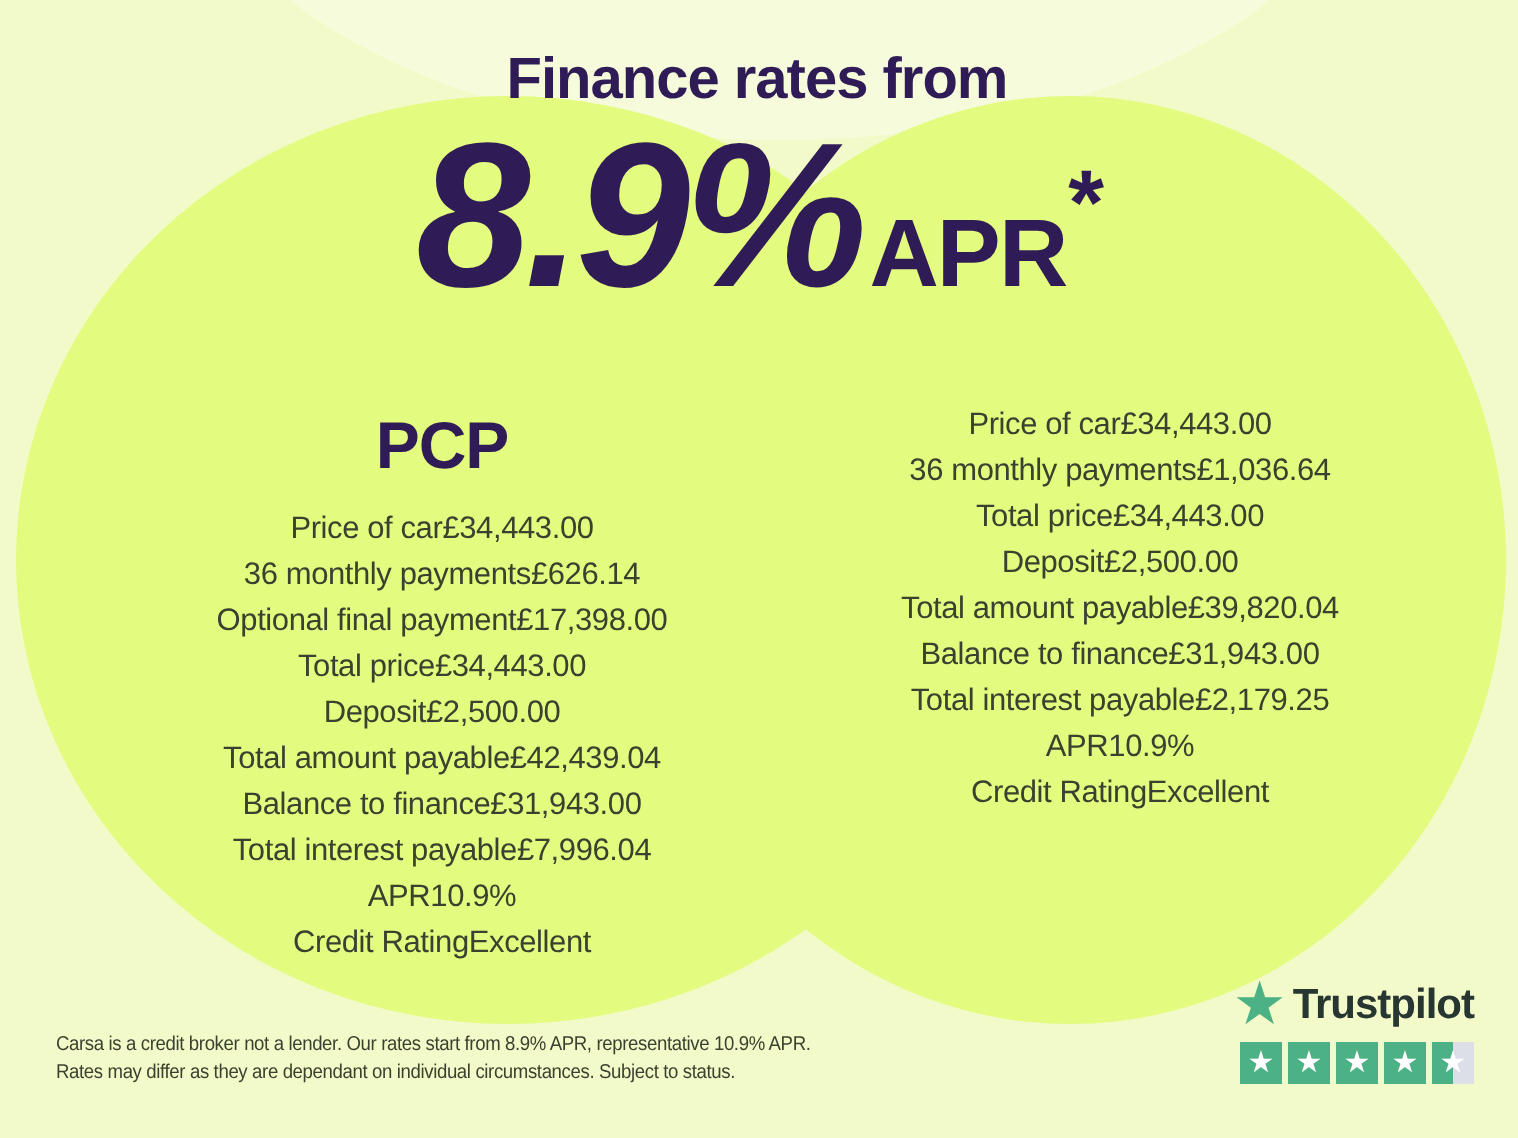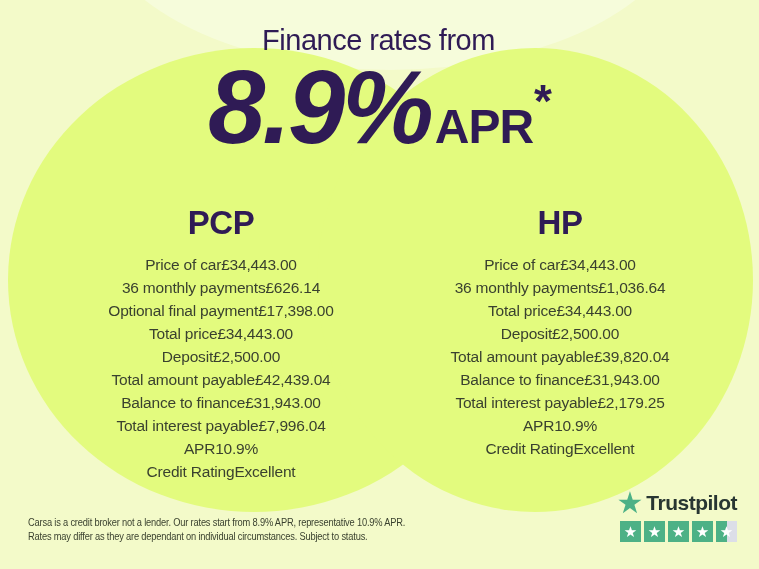--- a/index.html
+++ b/index.html
@@ -14,21 +14,21 @@
     font-family:"Liberation Sans", sans-serif;
     color:var(--ink);
   }
   .shape{position:absolute; border-radius:50%;}
   .halo{left:90px; top:-260px; width:600px; height:330px; background:var(--halo);}
   .blob-left{left:8px; top:48px; width:492px; height:464px; background:var(--lime);}
   .blob-right{left:317px; top:48px; width:436px; height:464px; background:var(--lime);}
 
   .title{
     position:absolute; left:0; top:24px; width:757px; text-align:center;
-    font-size:29px; font-weight:normal; letter-spacing:-0.5px; color:var(--purple);
+    font-size:29px; font-weight:bold; letter-spacing:-0.5px; color:var(--purple);
   }
   .rate-line{
     position:absolute; left:0; top:56px; width:759px; text-align:center;
     color:var(--purple); line-height:1; white-space:nowrap;
   }
   .rate{font-size:103px; font-weight:bold; letter-spacing:-3px;font-style:italic;}
   .rate-suffix{font-size:48px; font-weight:bold; letter-spacing:-1px; margin-left:4px;}
   .rate-asterisk{font-size:46px; font-weight:bold; position:relative; top:-26px; left:1px;}
 
   .fin-col{position:absolute; top:188px;margin-top:16px;}
@@ -118,21 +118,20 @@
           <span class="fvalue">10.9%</span>
         </div>
         <div class="frow">
           <span class="flabel">Credit Rating</span>
           <span class="fvalue">Excellent</span>
         </div>
       </div>
   </section>
 
   <section class="fin-col col-hp">
-    <h2>HP</h2>
     <div id="hp-rows">
         <div class="frow">
           <span class="flabel">Price of car</span>
           <span class="fvalue">£34,443.00</span>
         </div>
         <div class="frow bold">
           <span class="flabel">36 monthly payments</span>
           <span class="fvalue">£1,036.64</span>
         </div>
         <div class="frow">

